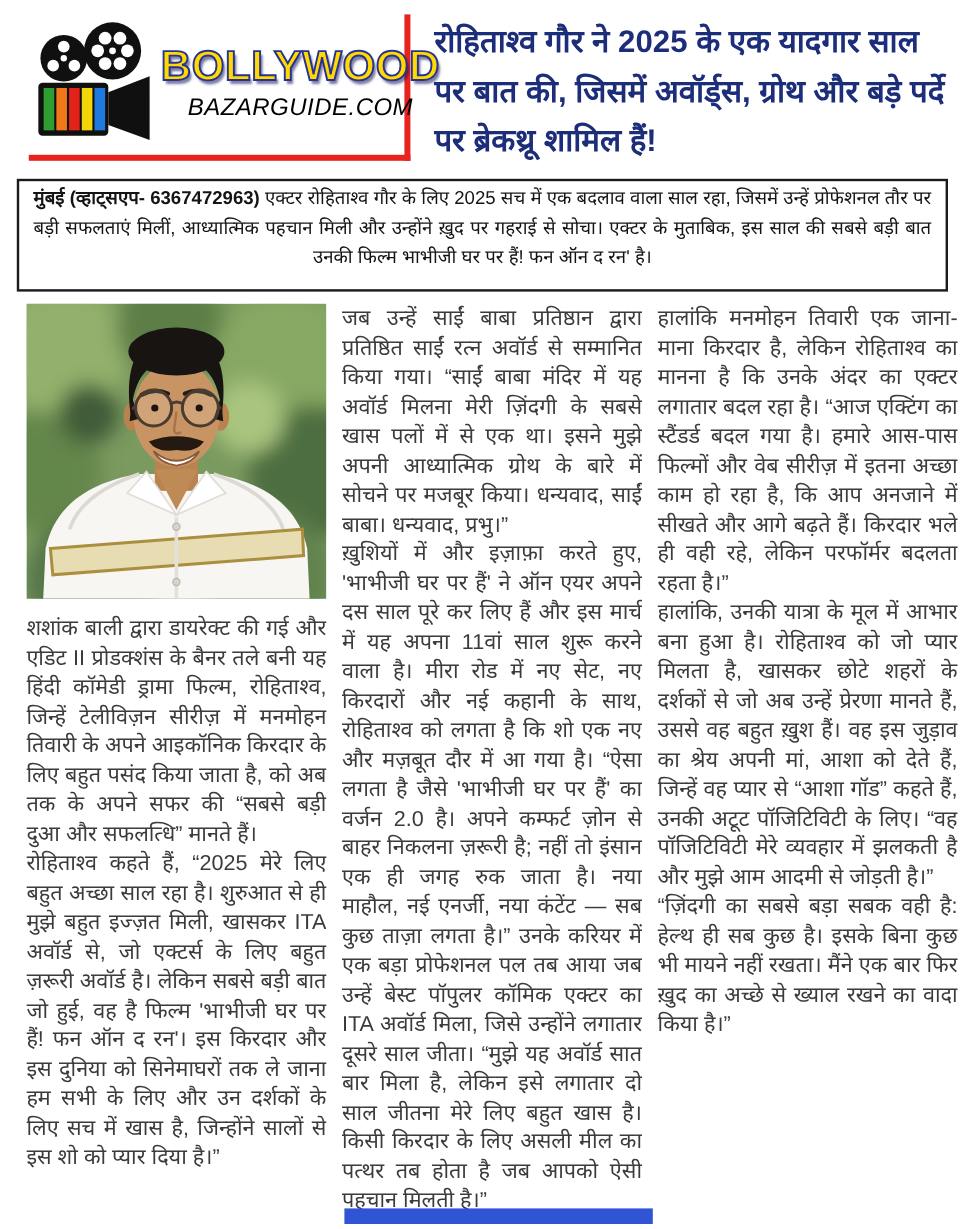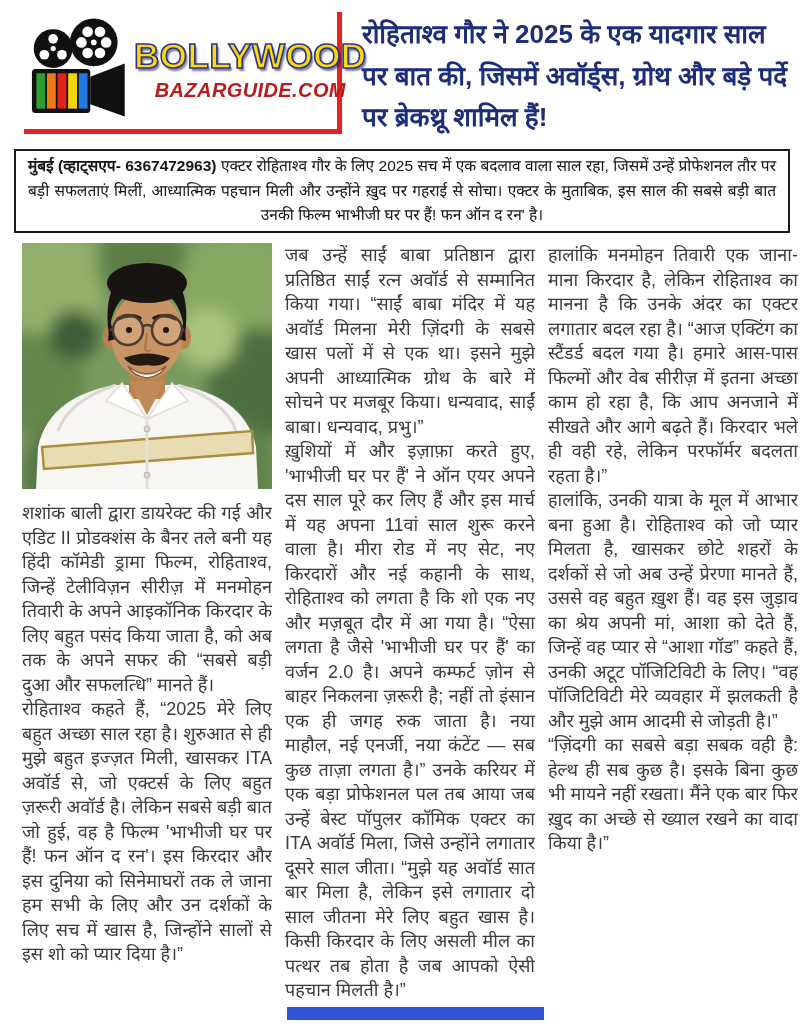--- a/index.html
+++ b/index.html
@@ -17,30 +17,30 @@
     border-right:5px solid #e8231f; border-bottom:5px solid #e8231f;
     display:flex; align-items:center; gap:4px; padding:2px 6px 8px 0;
   }
   .logo-icon svg { width:106px; height:106px; display:block; }
   .logo-text { display:flex; flex-direction:column; align-items:center; line-height:1; margin-top:2px; }
   .logo-line1 {
     font-size:35px; font-weight:800; letter-spacing:0.5px;
     color:#ffd900; -webkit-text-stroke:1.6px #27338f;
     text-shadow:2px 3px 2px rgba(18,18,90,.55);
   }
-  .logo-line2 { font-size:20px; font-weight:700; font-style:italic; color:#b91c1c; margin-top:7px; letter-spacing:0.4px;text-align:center; }
+  .logo-line2 { font-size:20px; font-weight:400; font-style:italic; color:#000000; margin-top:7px; letter-spacing:0.4px;text-align:center; }
   .headline {
     flex:1; margin:2px 2px 0 8px;
     font-size:26px; font-weight:700; color:#1c2d7a; line-height:1.6;
   }
   
   .intro-box {
     margin:10px 14px 0 14px;
     border:2.5px solid #1a1a1a;
-    padding:3px 12px 3px;
+    padding:3px 12px 13px;
     font-size:15.5px; line-height:1.6; color:#141414; font-weight:500;
     text-align:justify; text-align-last:center;
   }
   .intro-lead { font-weight:800; }
   
   .columns { display:flex; gap:13px; padding:10px 4px 0 22px; height:793px; overflow:hidden; }
   .col { width:250px; min-width:250px; overflow:hidden; }
   .col p { margin:0; font-size:18px; line-height:24.5px; text-align:justify; color:#3b3b3b; }
   .photo { margin:0 0 12px 0; width:250px; height:246px; }
   .photo svg { width:250px; height:246px; display:block; }

